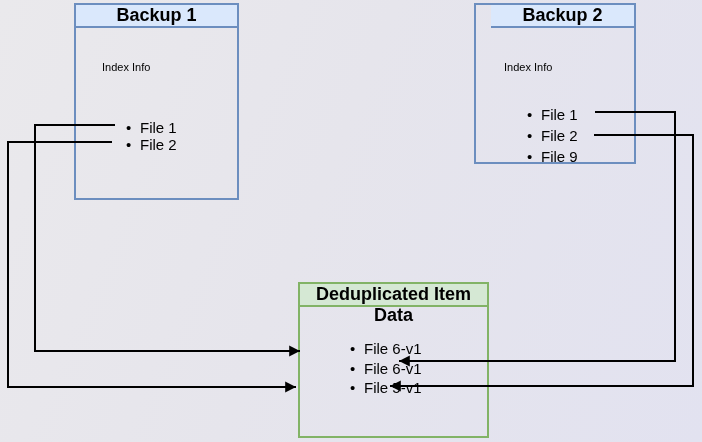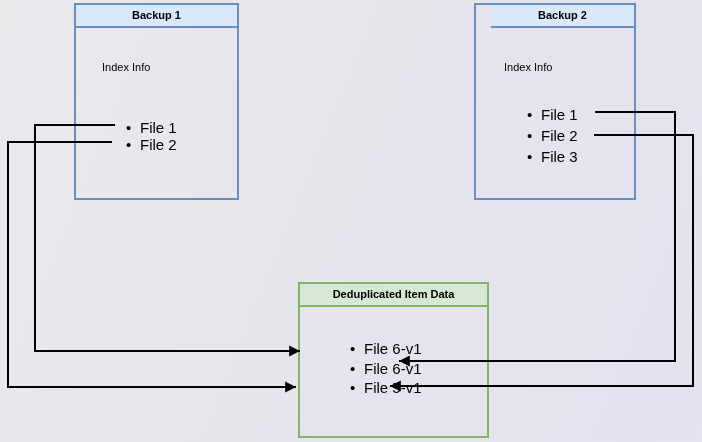--- a/index.html
+++ b/index.html
@@ -16,21 +16,21 @@
     border:2px solid;
     box-sizing:border-box;
     background:transparent;
   }
   .box.blue{border-color:#6c8ebf;}
   .box.green{border-color:#82b366;margin-left:44px;}
 
   .box-title{
     height:21px;line-height:21px;
     text-align:center;
-    font-weight:bold;font-size:11px;color:#000;
+    font-weight:bold;font-size:18px;color:#000;
     border-bottom:2px solid;
   }
   .blue .box-title{background:#dae8fc;border-color:#6c8ebf;}
   .green .box-title{background:#d5e8d4;border-color:#82b366;}
 
   .index-label{
     position:absolute;
     font-size:11px;color:#000;
     white-space:nowrap;
   }
@@ -44,21 +44,21 @@
   ul.file-list li::before{
     content:"\2022";
     display:inline-block;
     width:14px;
   }
 
   #backup1-box{left:74px;top:3px;width:165px;height:197px;}
   #backup1-box .index-label{left:26px;top:56px;}
   #backup1-box ul.file-list{left:50px;top:114px;line-height:17px;}
 
-  #backup2-box{left:474px;top:3px;width:162px;height:197px;padding-left:15px;}
+  #backup2-box{left:474px;top:3px;width:162px;height:161px;padding-left:15px;}
   #backup2-box .index-label{left:28px;top:56px;}
   #backup2-box ul.file-list{left:51px;top:99px;line-height:21px;}
 
   #dedup-box{left:254px;top:282px;width:191px;height:156px;}
   #dedup-box ul.file-list{left:50px;top:55px;line-height:19.5px;}
 
   svg.connector-layer{
     position:absolute;left:0;top:0;
     pointer-events:none;
     z-index:5;
@@ -80,21 +80,21 @@
         <li>File 2</li>
       </ul>
   </div>
 
   <div class="box blue" id="backup2-box">
     <div class="box-title">Backup 2</div>
     <div class="index-label">Index Info</div>
     <ul class="file-list">
         <li>File 1</li>
         <li>File 2</li>
-        <li>File 3</li>
+        <li>File 9</li>
       </ul>
   </div>
 
   <div class="box green" id="dedup-box">
     <div class="box-title">Deduplicated Item Data</div>
     <ul class="file-list">
         <li>File 6-v1</li>
         <li>File 6-v1</li>
         <li>File 5-v1</li>
       </ul>

